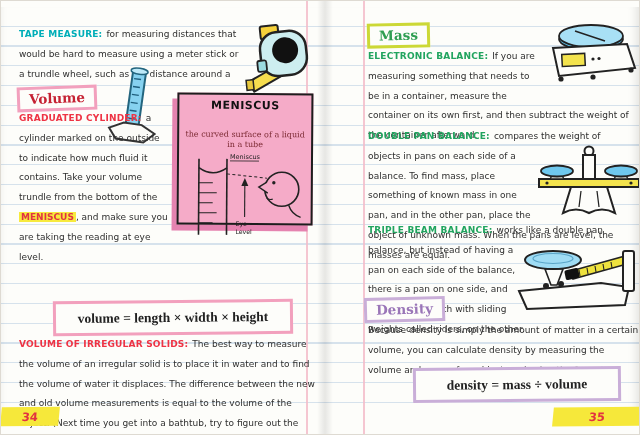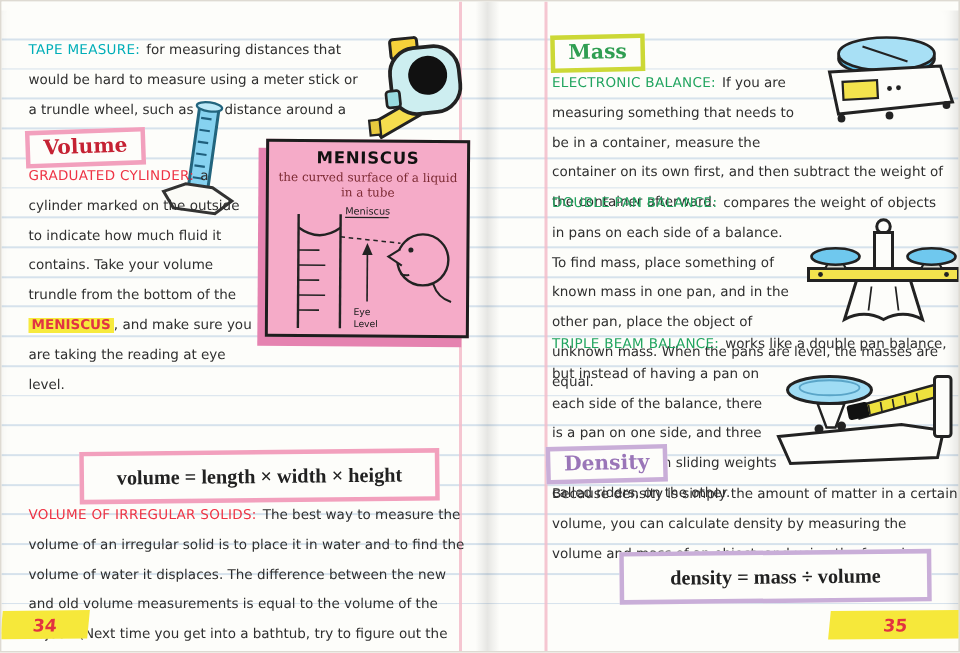--- a/index.html
+++ b/index.html
@@ -12,21 +12,21 @@
     box-shadow:inset -4px 0 8px rgba(0,0,0,.07), inset 0 -4px 8px rgba(0,0,0,.05);
     font-family:"DejaVu Sans",sans-serif;color:#2f2f2f;
   }
   .cover-top{position:absolute;left:0;top:0;right:0;height:6px;background:#fdfdfa;}
   .cover-bottom{position:absolute;left:0;bottom:0;right:0;height:14px;background:#fdfdfa;}
   .vline{position:absolute;top:0;bottom:0;width:2px;background:#f3bcc9;opacity:.85;}
   .gutter{position:absolute;top:0;bottom:0;left:316px;width:16px;
     background:linear-gradient(to right,rgba(0,0,0,0),rgba(0,0,0,.09),rgba(0,0,0,0));}
   .abs{position:absolute;}
   .para{font-size:9px;line-height:19.8px;margin:0;}
-  .h{font-weight:normal;letter-spacing:.2px;margin-right:4px;text-transform:uppercase;margin-top:46px;}
+  .h{font-weight:bold;letter-spacing:.2px;margin-right:4px;text-transform:uppercase;margin-top:46px;}
   .teal{color:#00aeb8;}
   .red{color:#ee3344;}
   .green{color:#21a45f;}
   .hl{background:#f7ea3d;color:#e13343;font-weight:bold;padding:0 2px;}
   .label-box{
     display:inline-block;background:#fdfdfa;border:3px solid;padding:1px 9px 2px 9px;
     font-family:"DejaVu Serif",serif;font-weight:bold;font-size:13.5px;
   }
   .vol-box{border-color:#f2a0bd;color:#c52233;transform:rotate(-2deg);}
   .mass-box{border-color:#ccd836;color:#2f9e52;transform:rotate(-1.2deg);}
@@ -35,21 +35,21 @@
     background:#fdfdfa;border:3px solid;display:flex;align-items:center;justify-content:center;
     font-family:"Liberation Serif","DejaVu Serif",serif;font-weight:bold;font-size:13.5px;color:#222;
   }
   .f-pink{border-color:#f2a0bd;transform:rotate(-.6deg);}
   .f-purple{border-color:#c9aed8;transform:rotate(-.6deg);}
   .meniscus-box{
     background:#f5abc8;border:2px solid #1d1d1d;box-shadow:-5px 6px 0 #e583b0;
     text-align:center;padding:5px 4px 3px 4px;box-sizing:border-box;transform:rotate(.4deg);
   }
   .meniscus-title{font-size:11px;font-weight:bold;color:#111;letter-spacing:.5px;line-height:12px;}
-  .meniscus-sub{font-family:"DejaVu Serif",serif;font-size:8px;color:#7c2a33;line-height:9.5px;margin-top:2px;}
+  .meniscus-sub{font-family:"DejaVu Serif",serif;font-size:8px;color:#7c2a33;line-height:9.5px;margin-top:18px;}
   .pagenum{
     background:#f6e83a;color:#e23340;font-weight:bold;font-size:11.5px;
     display:flex;align-items:center;justify-content:center;transform:skew(-6deg) rotate(-.5deg);
   }
   .fl-spacer{float:right;width:1px;}
   .fl-block{float:right;clear:right;}
   svg{display:block;}
 </style>
 </head>
 <body>

